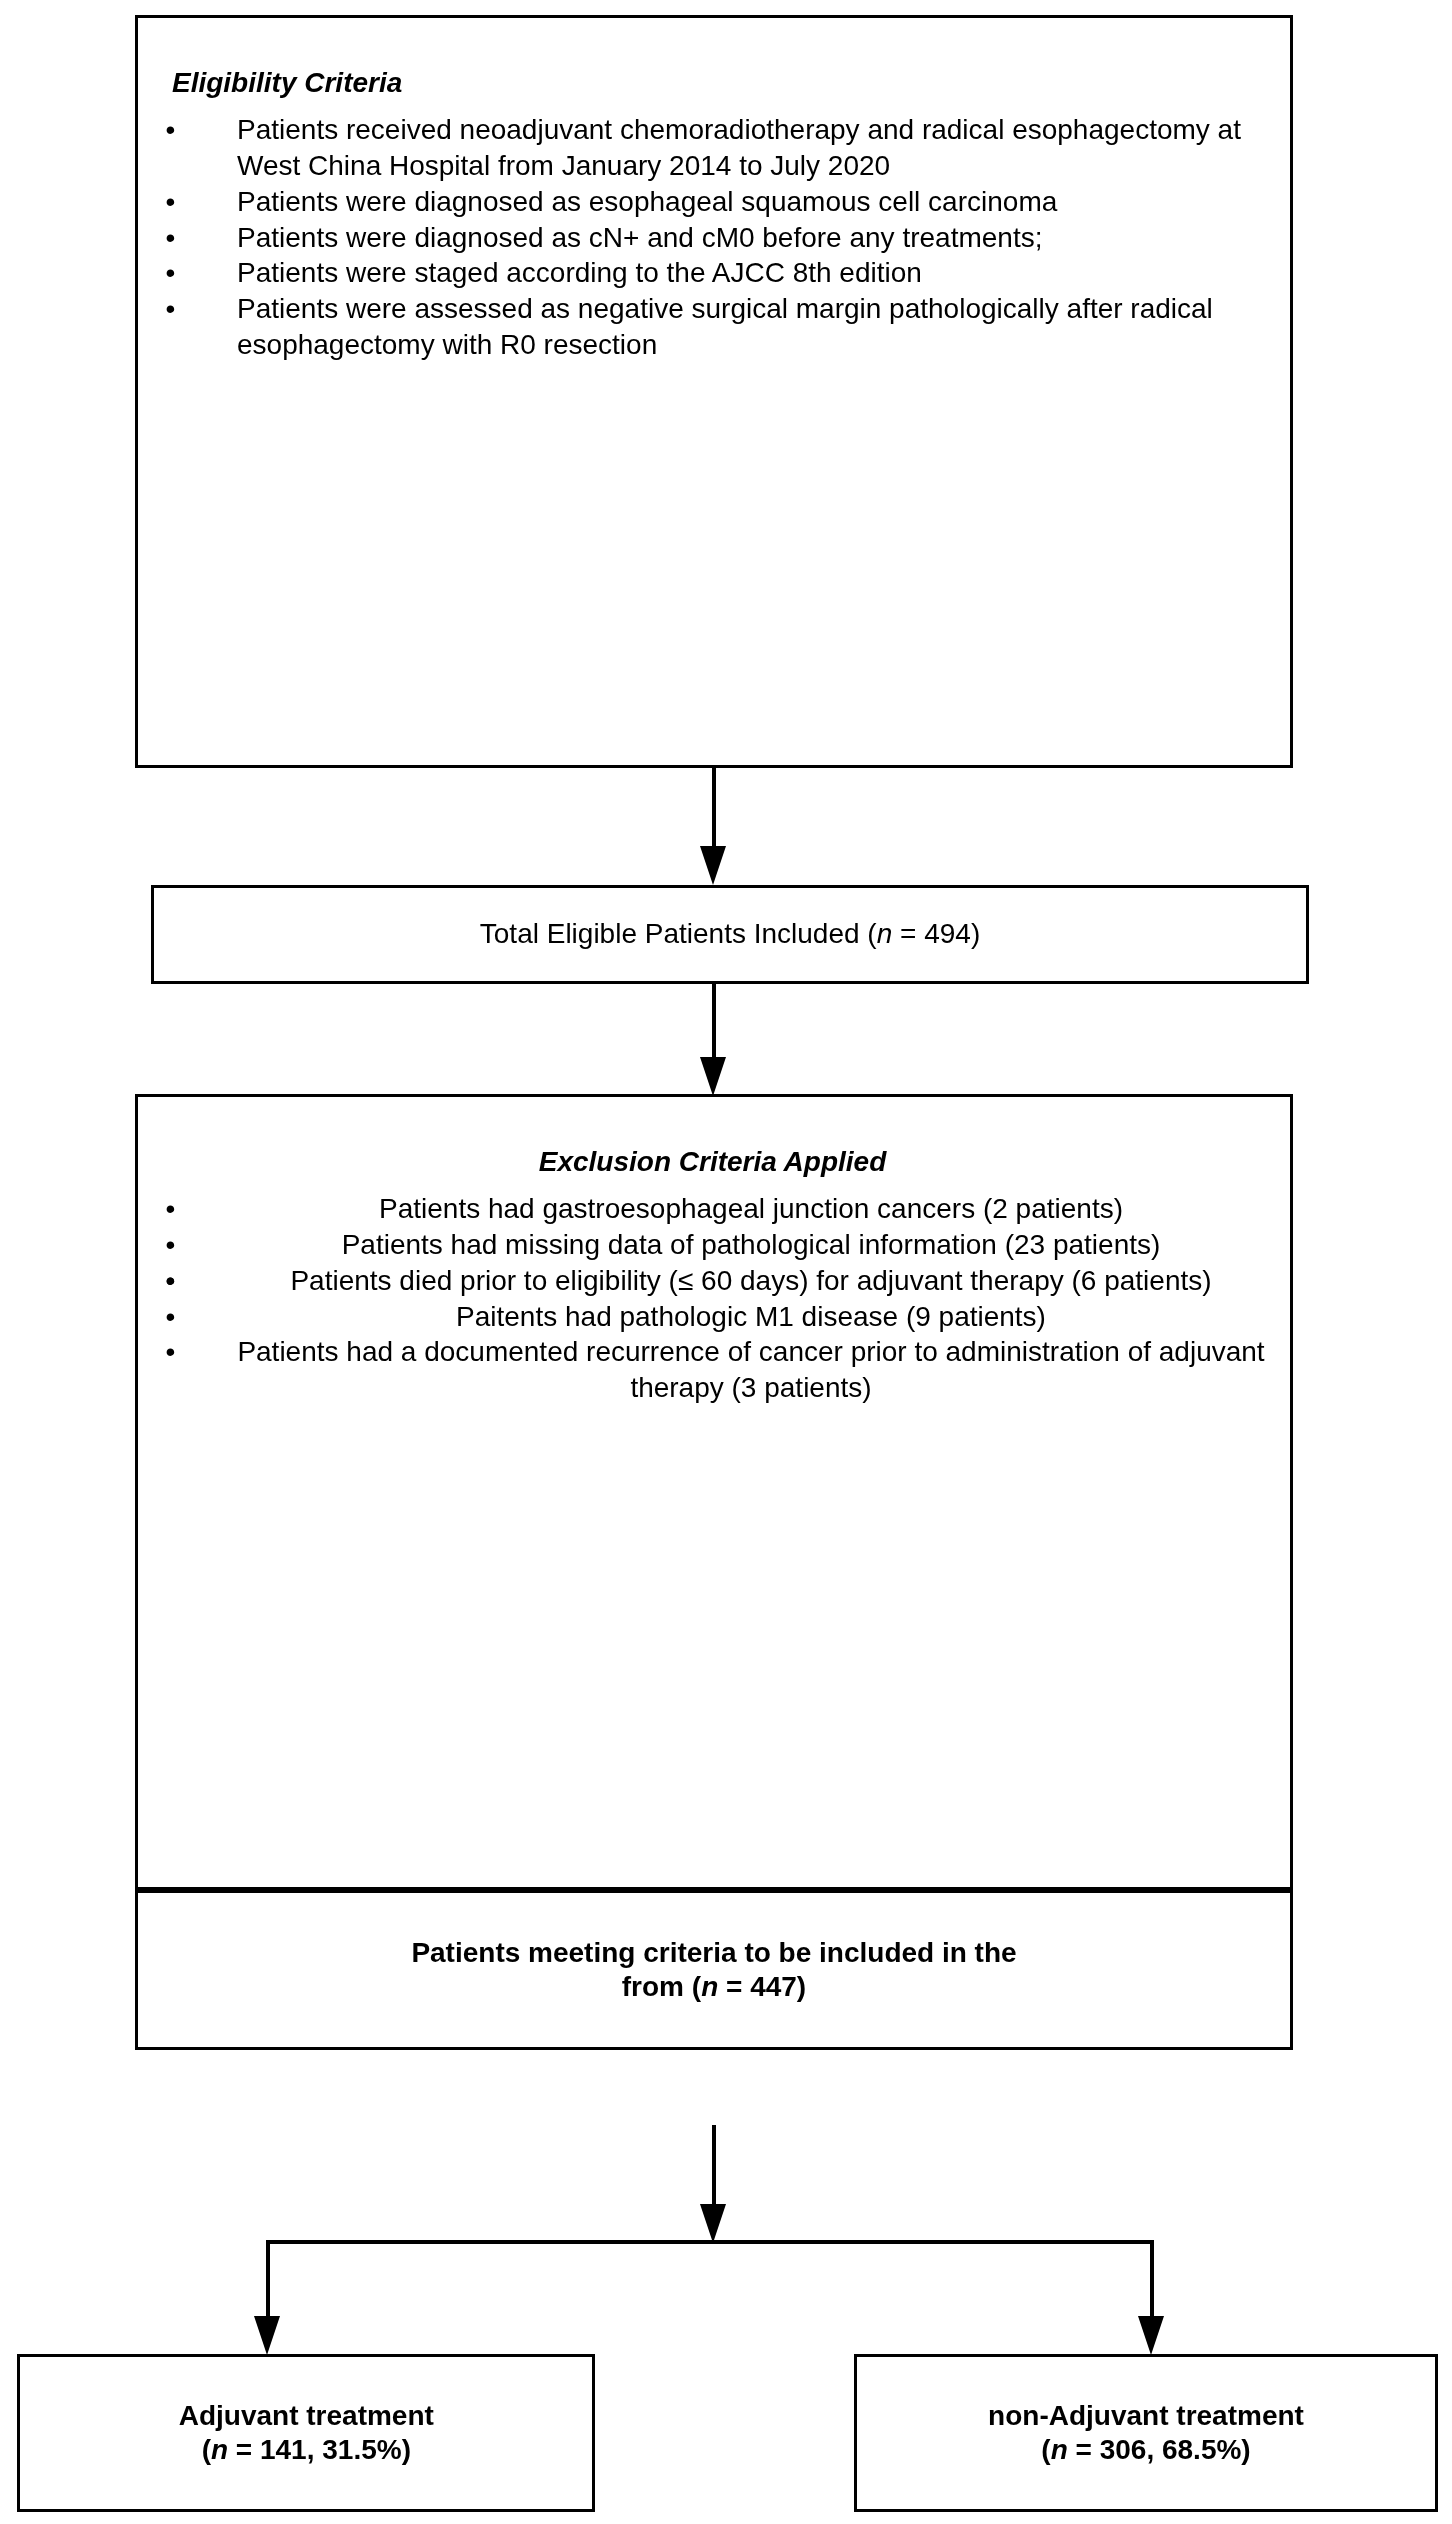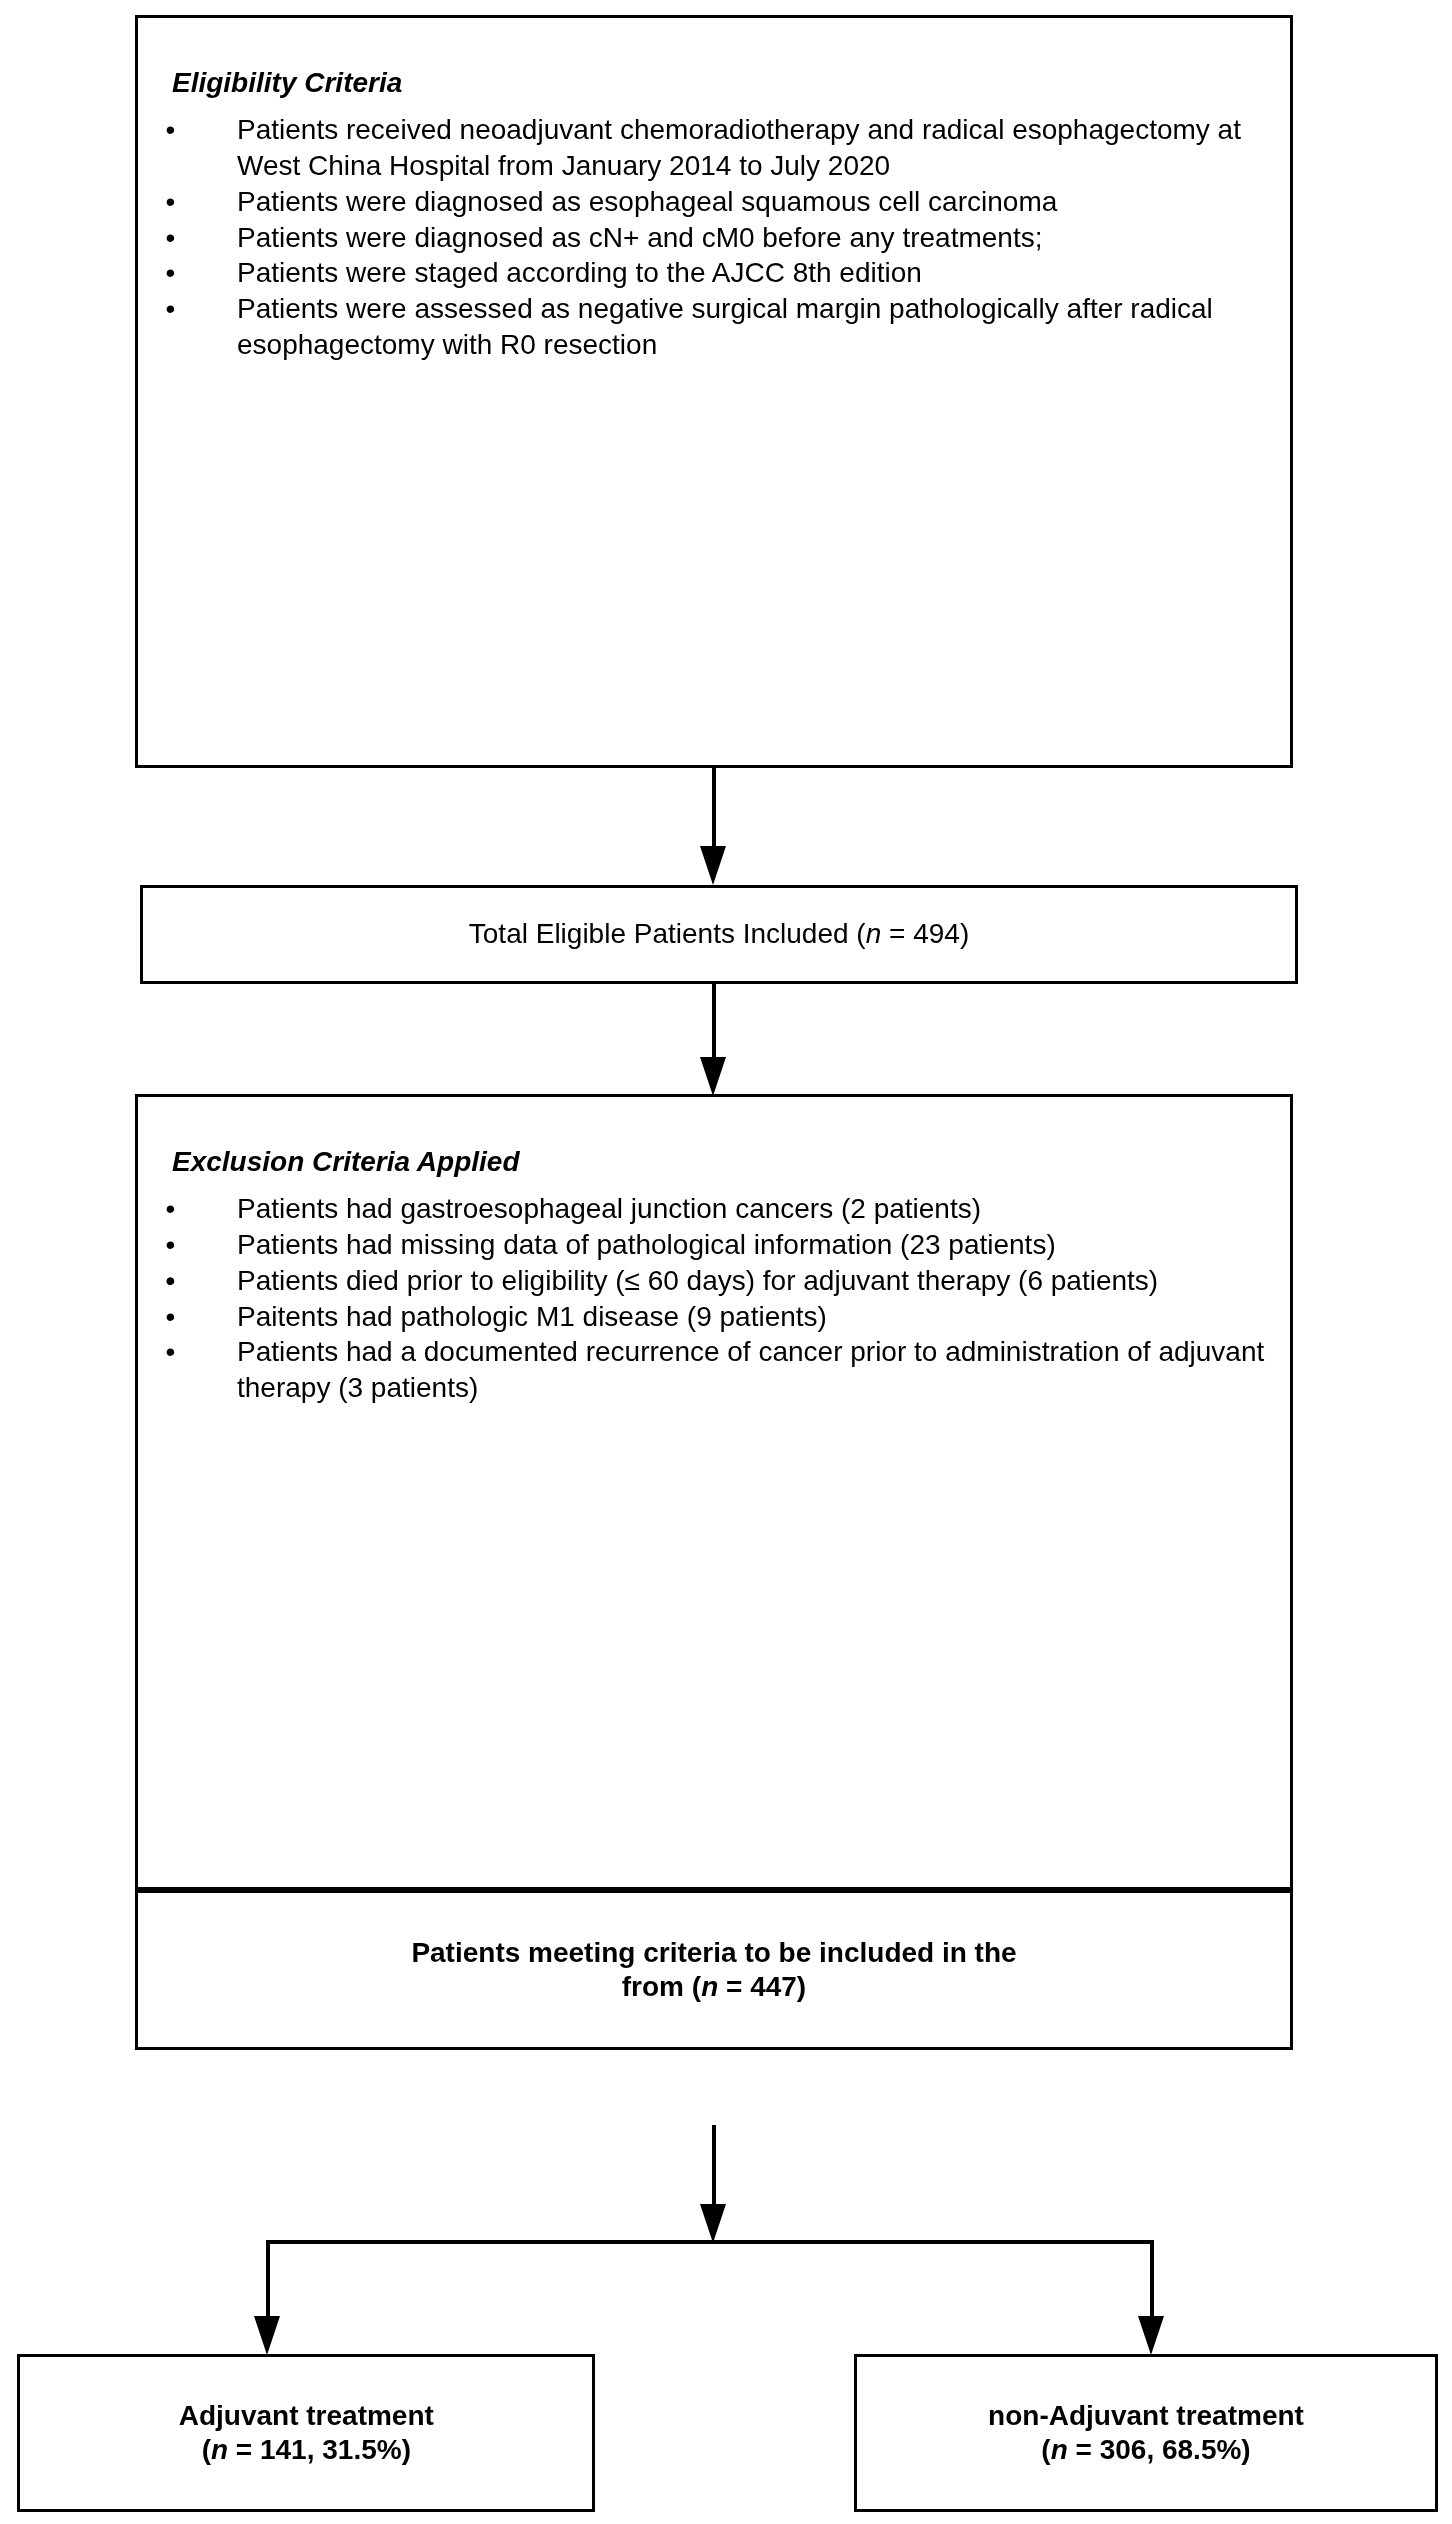--- a/index.html
+++ b/index.html
@@ -138,33 +138,33 @@
           <span class="bullet-dot">•</span>
           <span>Patients were assessed as negative surgical margin pathologically after radical esophagectomy with R0 resection</span>
         </li>
       </ul>
     </div>
   </div>
 
   <div class="vline" style="left:712px; top:768px; height:79px;"></div>
   <div class="arrowhead" style="left:700px; top:846px;"></div>
 
-  <div class="box" style="left:140px; top:885px; width:1158px; height:99px;">
+  <div class="box" style="left:151px; top:885px; width:1158px; height:99px;">
     <div class="box-inner box-center">
       <div class="line">
         <span>Total Eligible Patients Included (</span><span class="ital">n</span><span> = 494)</span>
       </div>
     </div>
   </div>
 
   <div class="vline" style="left:712px; top:984px; height:75px;"></div>
   <div class="arrowhead" style="left:700px; top:1057px;"></div>
 
   <div class="box" style="left:135px; top:1094px; width:1158px; height:796px;">
-    <div class="box-inner" style="padding:36px 25px 0 22px;">
+    <div class="box-inner" style="padding:36px 25px 0 22px;text-align:center;">
       <div class="heading">Exclusion Criteria Applied</div>
       <ul class="bullet-list">
         <li class="bullet-item">
           <span class="bullet-dot">•</span>
           <span>Patients had gastroesophageal junction cancers (2 patients)</span>
         </li>
         <li class="bullet-item">
           <span class="bullet-dot">•</span>
           <span>Patients had missing data of pathological information (23 patients)</span>
         </li>

